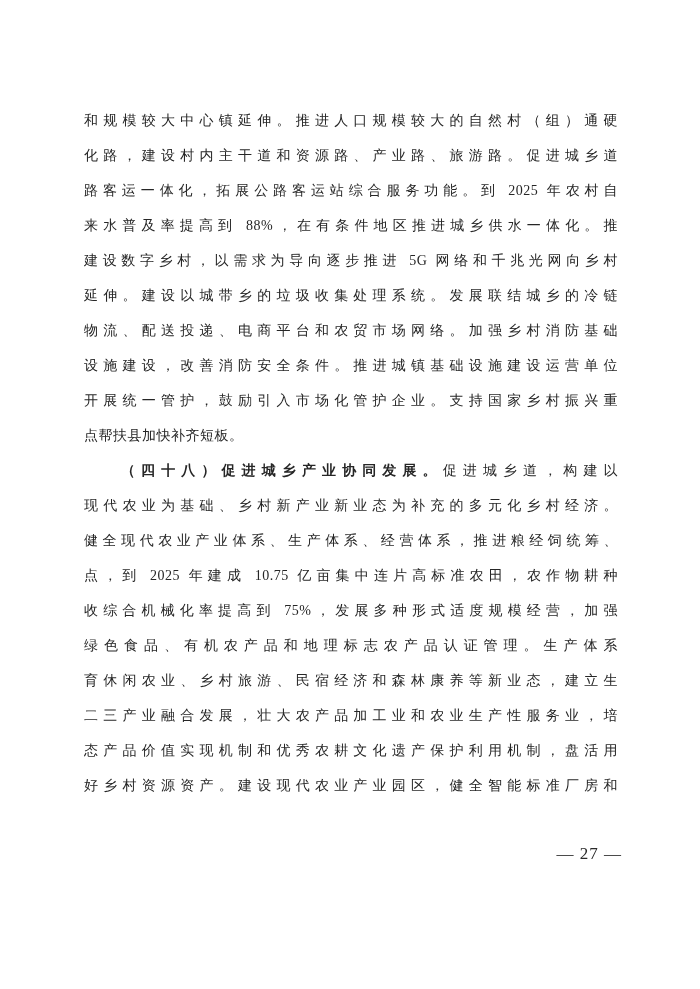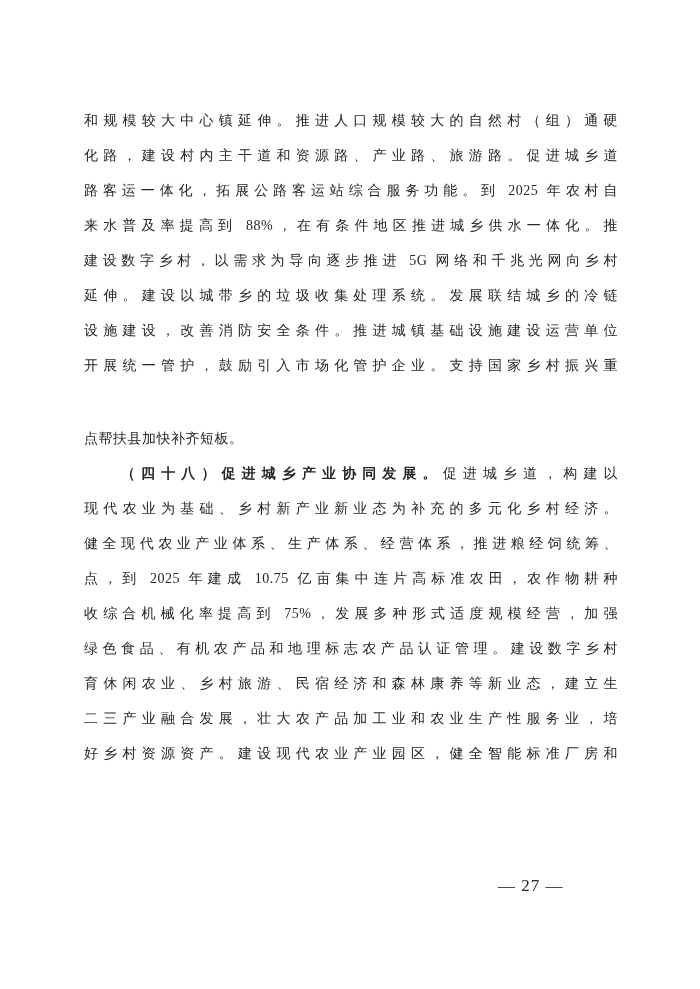--- a/index.html
+++ b/index.html
@@ -22,57 +22,58 @@
   .para { margin: 0; padding: 0; }
   .line {
     height: 35px;
     text-align: justify;
     text-align-last: justify;
     overflow: hidden;
   }
   .line.short {
     text-align: left;
     text-align-last: left;
-    margin-top: 38px;
   }
   .line.indent { padding-left: 37px; }
   .bold { font-weight: 700; margin-top: 17px; }
   .page-number {
     position: absolute;
-    top: 876px; left: 498px;
+    top: 844px; left: 498px;
     width: 124px;
-    text-align: left;
+    text-align: right;
     font-size: 17px;
     letter-spacing: 1px;
     color: #2a2a2a;
   }
 </style>
 </head>
 <body>
 
 <div class="text-block">
   <div class="para">
     <div class="line">和规模较大中心镇延伸。推进人口规模较大的自然村（组）通硬</div>
     <div class="line">化路，建设村内主干道和资源路、产业路、旅游路。促进城乡道</div>
     <div class="line">路客运一体化，拓展公路客运站综合服务功能。到 2025 年农村自</div>
     <div class="line">来水普及率提高到 88%，在有条件地区推进城乡供水一体化。推</div>
     <div class="line">建设数字乡村，以需求为导向逐步推进 5G 网络和千兆光网向乡村</div>
     <div class="line">延伸。建设以城带乡的垃圾收集处理系统。发展联结城乡的冷链</div>
+    <div class="line">物流、配送投递、电商平台和农贸市场网络。加强乡村消防基础</div>
     <div class="line">设施建设，改善消防安全条件。推进城镇基础设施建设运营单位</div>
     <div class="line">开展统一管护，鼓励引入市场化管护企业。支持国家乡村振兴重</div>
     <div class="line short">点帮扶县加快补齐短板。</div>
   </div>
   <div class="para">
     <div class="line indent">
       <span class="bold">（四十八）促进城乡产业协同发展。</span><span>促进城乡道，构建以</span>
     </div>
     <div class="line">现代农业为基础、乡村新产业新业态为补充的多元化乡村经济。</div>
     <div class="line">健全现代农业产业体系、生产体系、经营体系，推进粮经饲统筹、</div>
     <div class="line">点，到 2025 年建成 10.75 亿亩集中连片高标准农田，农作物耕种</div>
     <div class="line">收综合机械化率提高到 75%，发展多种形式适度规模经营，加强</div>
-    <div class="line">绿色食品、有机农产品和地理标志农产品认证管理。建设数字乡村</div>
+    <div class="line">绿色食品、有机农产品和地理标志农产品认证管理。生产体系</div>
     <div class="line">育休闲农业、乡村旅游、民宿经济和森林康养等新业态，建立生</div>
     <div class="line">二三产业融合发展，壮大农产品加工业和农业生产性服务业，培</div>
+    <div class="line">态产品价值实现机制和优秀农耕文化遗产保护利用机制，盘活用</div>
     <div class="line">好乡村资源资产。建设现代农业产业园区，健全智能标准厂房和</div>
   </div>
 </div>
 
 <div class="page-number">— 27 —</div>
 
 </body></html>

